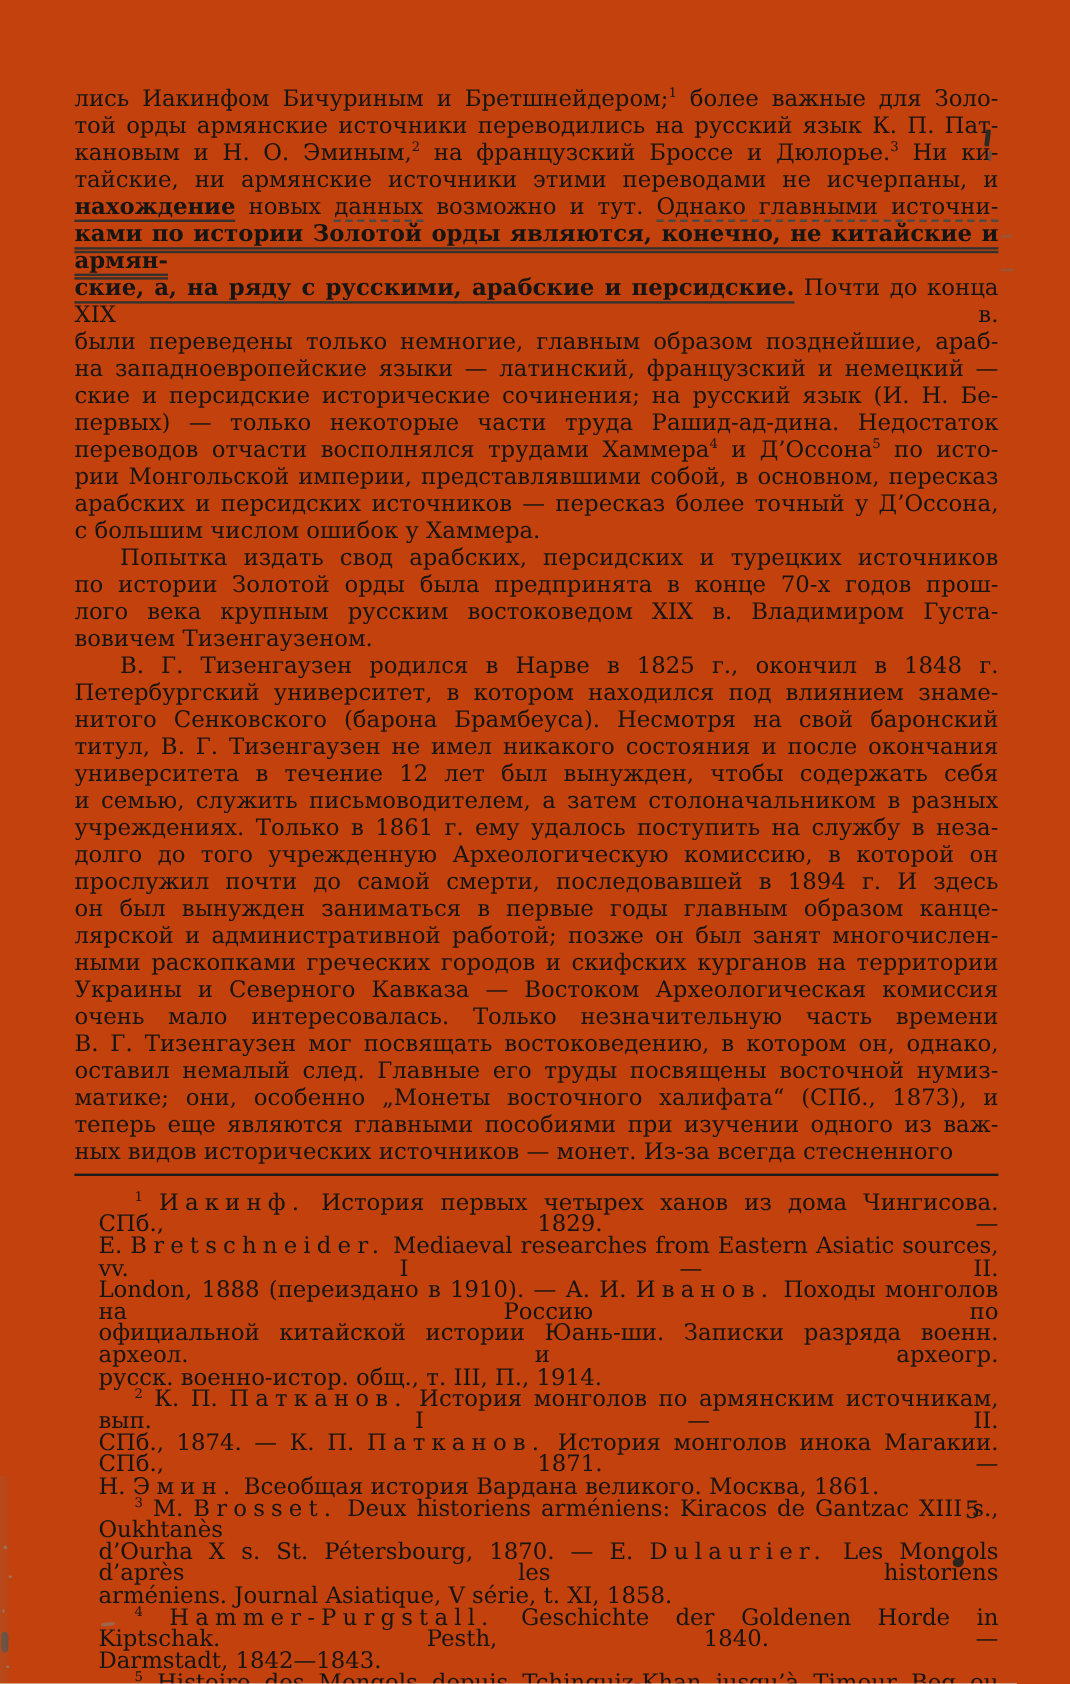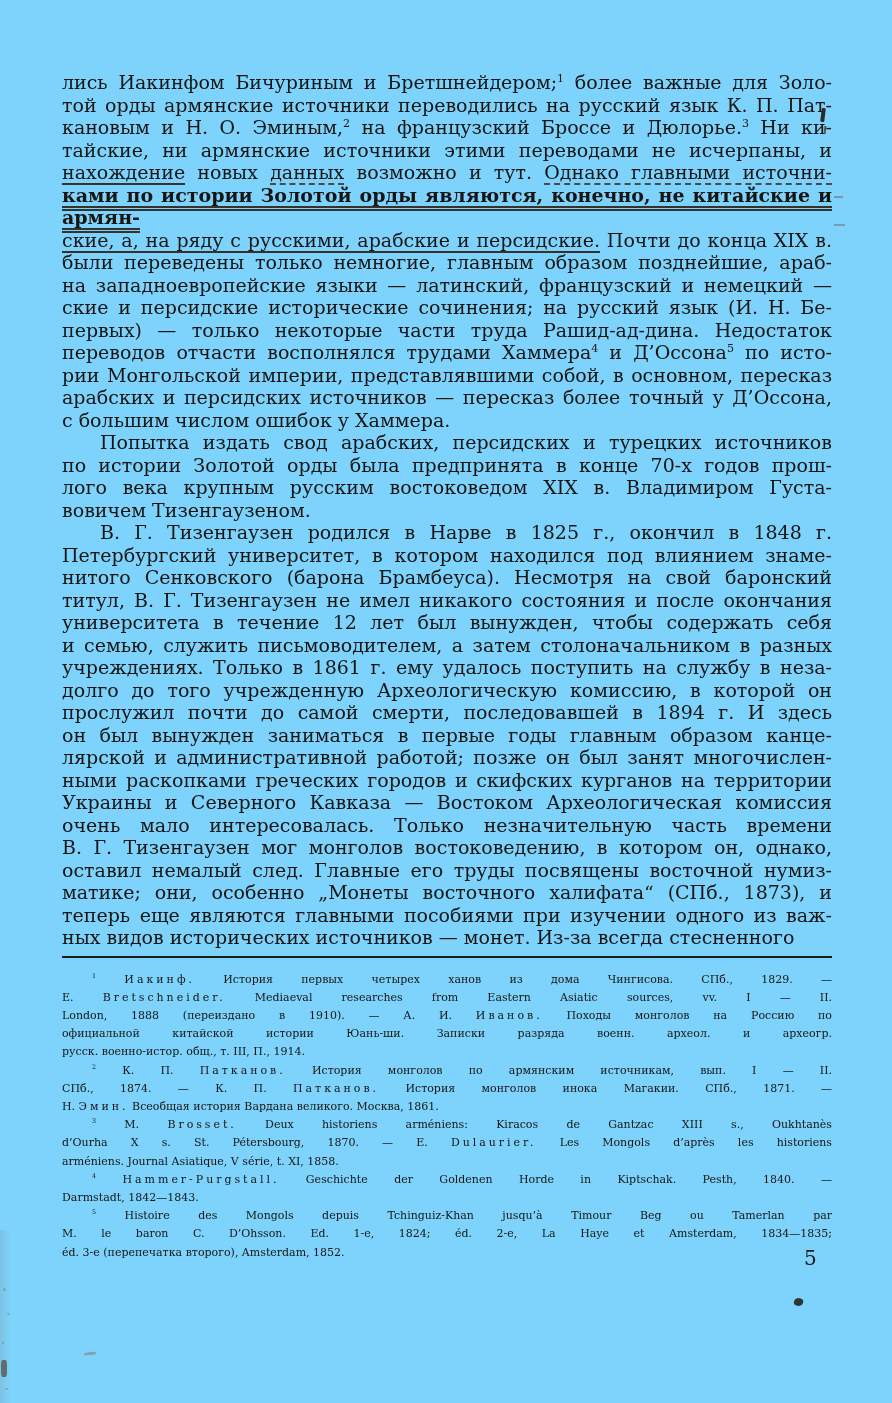--- a/index.html
+++ b/index.html
@@ -1,38 +1,38 @@
 <!DOCTYPE html>
 <html><head>
 <meta charset="utf-8">
 <style>
   html,body { margin:0; padding:0; background:#e8e8e8; }
   .page {
     position:relative; width:892px; height:1403px;
-    background:#7dd3fc; overflow:hidden; color:#171513;
+    background:#c2410c; overflow:hidden; color:#171513;
     font-family:"DejaVu Serif","Liberation Serif",serif;
   }
   .text-block { position:absolute; left:62px; top:71px; width:770px; }
   .bline {
     font-size:19px; line-height:22.5px;
     text-align:justify; text-align-last:justify;
     white-space:normal;
   }
   .bline.ind { text-indent:38px; }
   .bline.last { text-align-last:left; }
   .fline {
-    font-size:11px; line-height:18.2px;
-    text-align:justify; text-align-last:justify;
+    font-size:19px; line-height:18.2px;
+    text-align:justify; text-align-last:justify;margin-left:20px;
   }
   .fline.ind { text-indent:30px; }
   .fline.last { text-align-last:left; }
   .rule { border:0; border-top:2px solid #1d1b19; margin:7px 0 0 0; width:100%; }
   .fnotes { margin-top:13px; }
   .sup { font-size:0.58em; vertical-align:super; line-height:0; letter-spacing:normal; }
-  .u  { border-bottom:2px solid #35322e; padding-bottom:0px; }
+  .u  { border-bottom:2px solid #35322e; padding-bottom:0px;font-weight:bold; }
   .ud { border-bottom:2px dashed #4d4a45; }
   .u2 { border-bottom:5px double #35322e;font-weight:bold; }
   .lsp { letter-spacing:0.27em; }
   .pagenum {
     position:absolute; left:804px; top:1248px;
     font-size:20px; line-height:1; color:#1a1816;
   }
   
   .mark { position:absolute; background:#2c2a27; }
   .tick1 { left:821px; top:108px; width:4px; height:14px; transform:rotate(7deg); border-radius:1px; }
@@ -87,21 +87,21 @@
         <div class="bline">университета в течение 12 лет был вынужден, чтобы содержать себя</div>
         <div class="bline">и семью, служить письмоводителем, а затем столоначальником в разных</div>
         <div class="bline">учреждениях. Только в 1861 г. ему удалось поступить на службу в неза-</div>
         <div class="bline">долго до того учрежденную Археологическую комиссию, в которой он</div>
         <div class="bline">прослужил почти до самой смерти, последовавшей в 1894 г. И здесь</div>
         <div class="bline">он был вынужден заниматься в первые годы главным образом канце-</div>
         <div class="bline">лярской и административной работой; позже он был занят многочислен-</div>
         <div class="bline">ными раскопками греческих городов и скифских курганов на территории</div>
         <div class="bline">Украины и Северного Кавказа — Востоком Археологическая комиссия</div>
         <div class="bline">очень мало интересовалась. Только незначительную часть времени</div>
-        <div class="bline">В. Г. Тизенгаузен мог монголов востоковедению, в котором он, однако,</div>
+        <div class="bline">В. Г. Тизенгаузен мог посвящать востоковедению, в котором он, однако,</div>
         <div class="bline">оставил немалый след. Главные его труды посвящены восточной нумиз-</div>
         <div class="bline">матике; они, особенно „Монеты восточного халифата“ (СПб., 1873), и</div>
         <div class="bline">теперь еще являются главными пособиями при изучении одного из важ-</div>
         <div class="bline last">ных видов исторических источников — монет. Из-за всегда стесненного</div>
       </div>
     <hr class="rule">
     <div id="footnote-lines" class="fnotes">
         <div class="fline ind"><span class="sup">1</span> <span class="lsp">Иакинф.</span> История первых четырех ханов из дома Чингисова. СПб., 1829. —</div>
         <div class="fline">E. <span class="lsp">Bretschneider.</span> Mediaeval researches from Eastern Asiatic sources, vv. I — II.</div>
         <div class="fline">London, 1888 (переиздано в 1910). — А. И. <span class="lsp">Иванов.</span> Походы монголов на Россию по</div>

